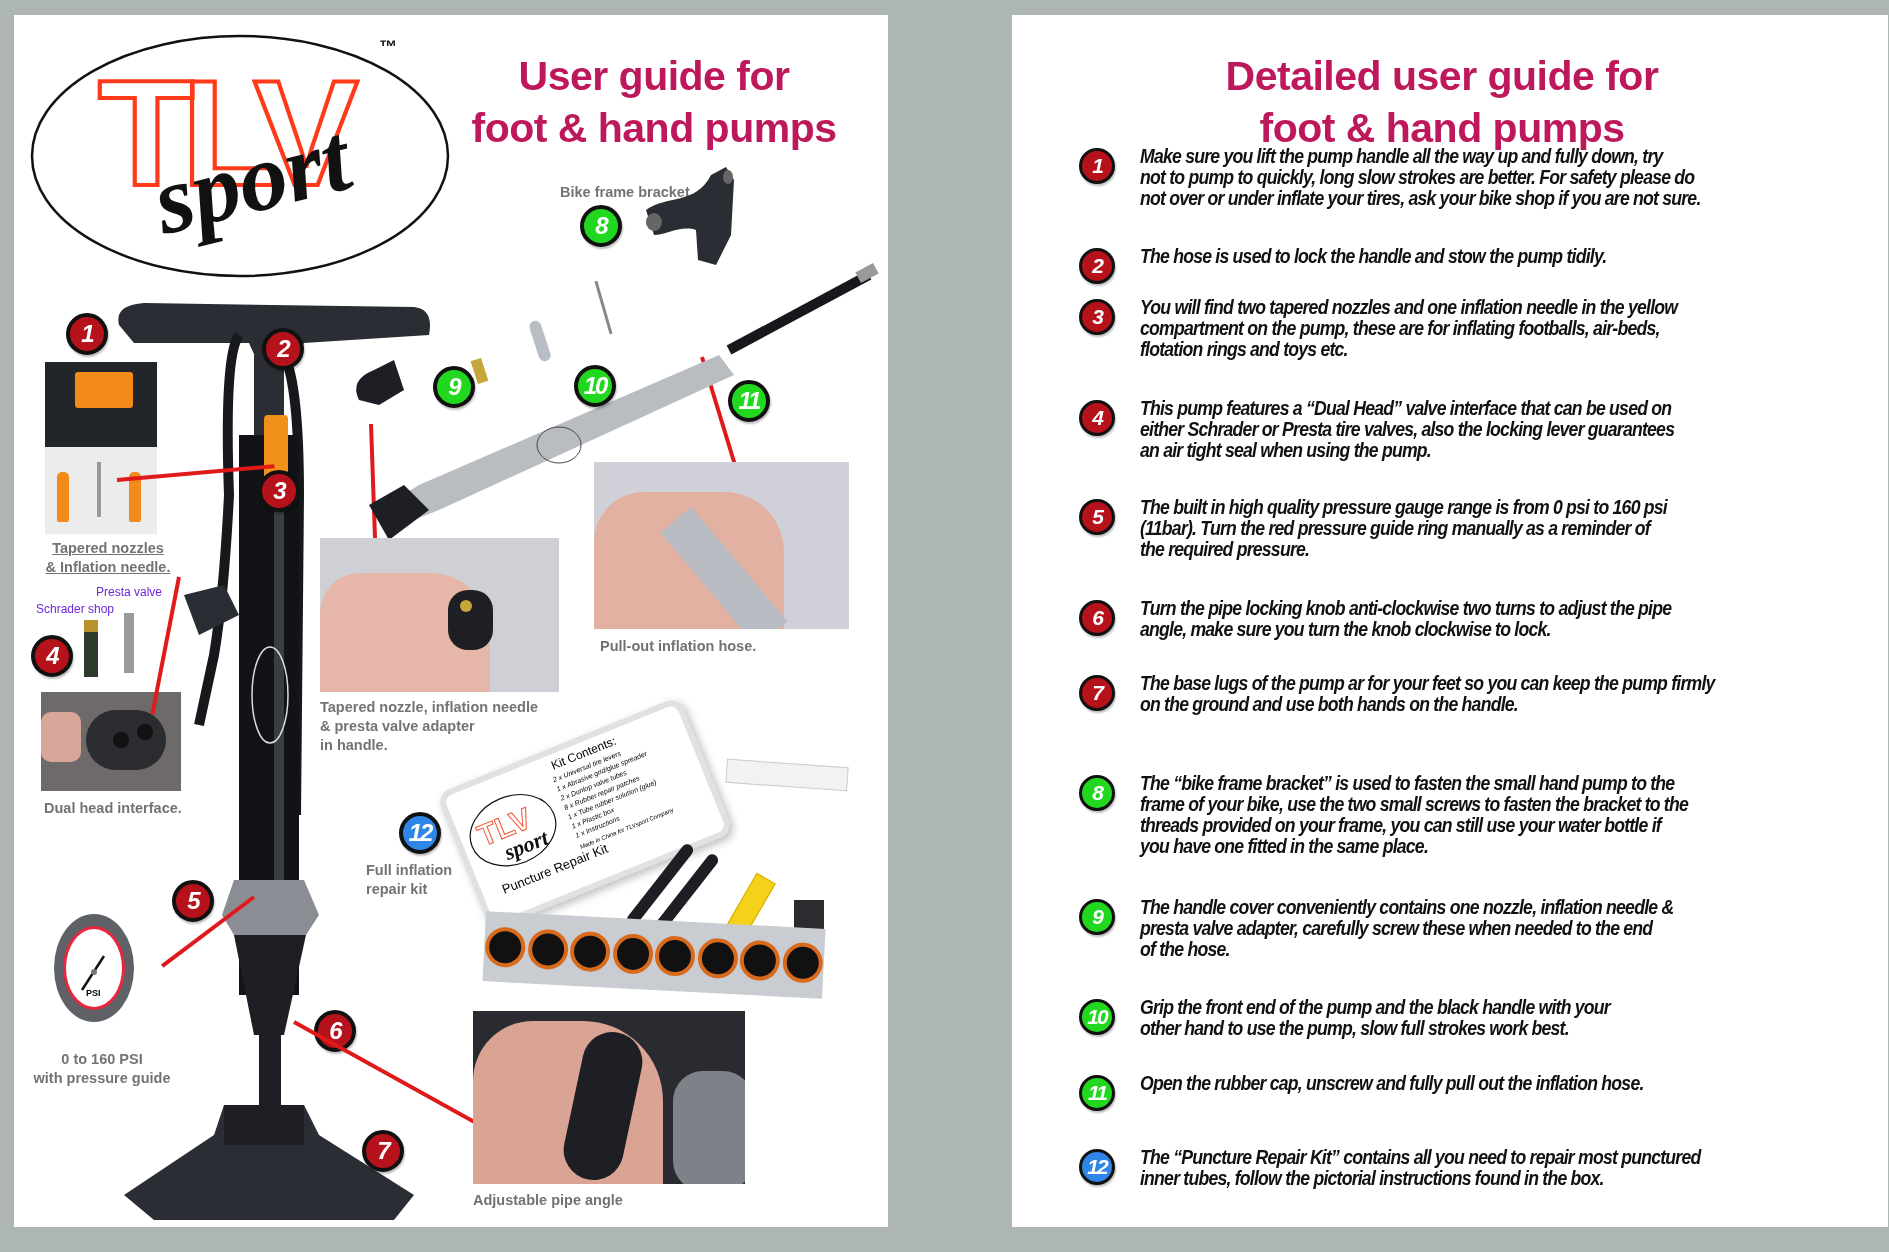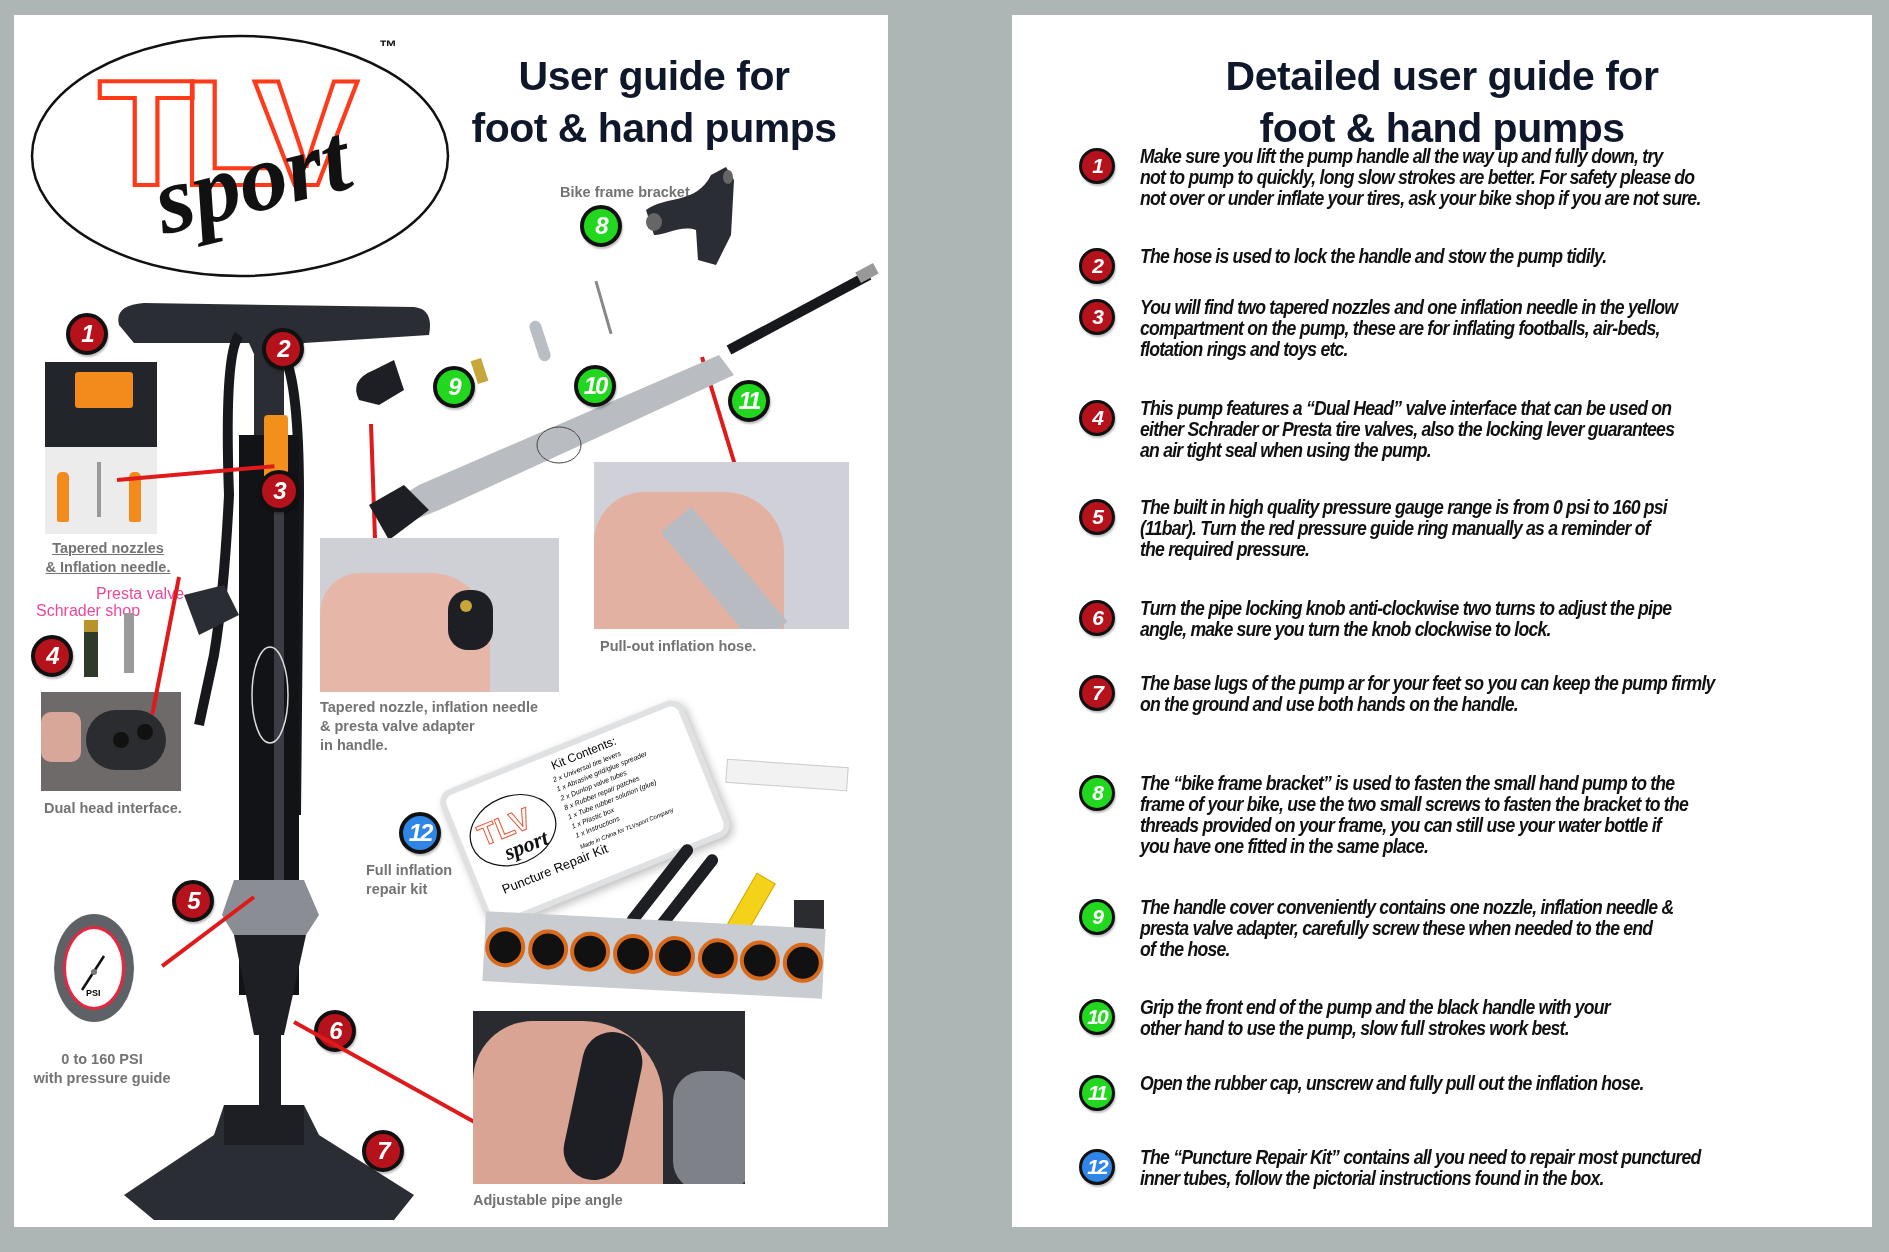--- a/index.html
+++ b/index.html
@@ -1,25 +1,25 @@
 <!DOCTYPE html>
 <html><head>
 <meta charset="utf-8">
 <style>
   html, body { margin:0; padding:0; }
   body { width:1889px; height:1252px; background:#adb5b5; position:relative; overflow:hidden;
          font-family:"Liberation Sans", "DejaVu Sans", sans-serif; }
   .panel { position:absolute; background:#ffffff; }
   #left-panel { left:14px; top:15px; width:874px; height:1212px; }
-  #right-panel { left:1012px; top:15px; width:860px; height:1212px; }
+  #right-panel { left:1012px; top:15px; width:860px; height:1212px;padding-left:16px; }
   .abs { position:absolute; }
-  .title { font-weight:bold; font-size:41px; line-height:52px; color:#0f172a; text-align:center; letter-spacing:-0.5px; }
+  .title { font-weight:bold; font-size:41px; line-height:52px; color:#be185d; text-align:center; letter-spacing:-0.5px; }
   .caption { position:absolute; font-weight:bold; font-size:14.5px; line-height:19px; color:#737373; }
   .caption.center { text-align:center; }
-  .small-label { position:absolute; font-size:16px; color:#ec4899; }
+  .small-label { position:absolute; font-size:12px; color:#6d28d9; }
   .badge { position:absolute; width:34px; height:34px; border-radius:50%; border:4px solid #111;
            color:#fff; font-weight:bold; font-style:italic; font-size:24px; line-height:34px; text-align:center;
            box-shadow:1px 2px 2px rgba(0,0,0,0.25); letter-spacing:-2px; }
   .badge.red { background:#b5121b; }
   .badge.green { background:#22d81e; }
   .badge.blue { background:#2f86e6; }
   .badge.sm { width:30px; height:30px; font-size:21px; line-height:30px; border-width:3px; }
   .photo { position:absolute; overflow:hidden; }
   .item { position:absolute; left:0; width:860px; }
   .item .badge { left:67px; top:0; }

